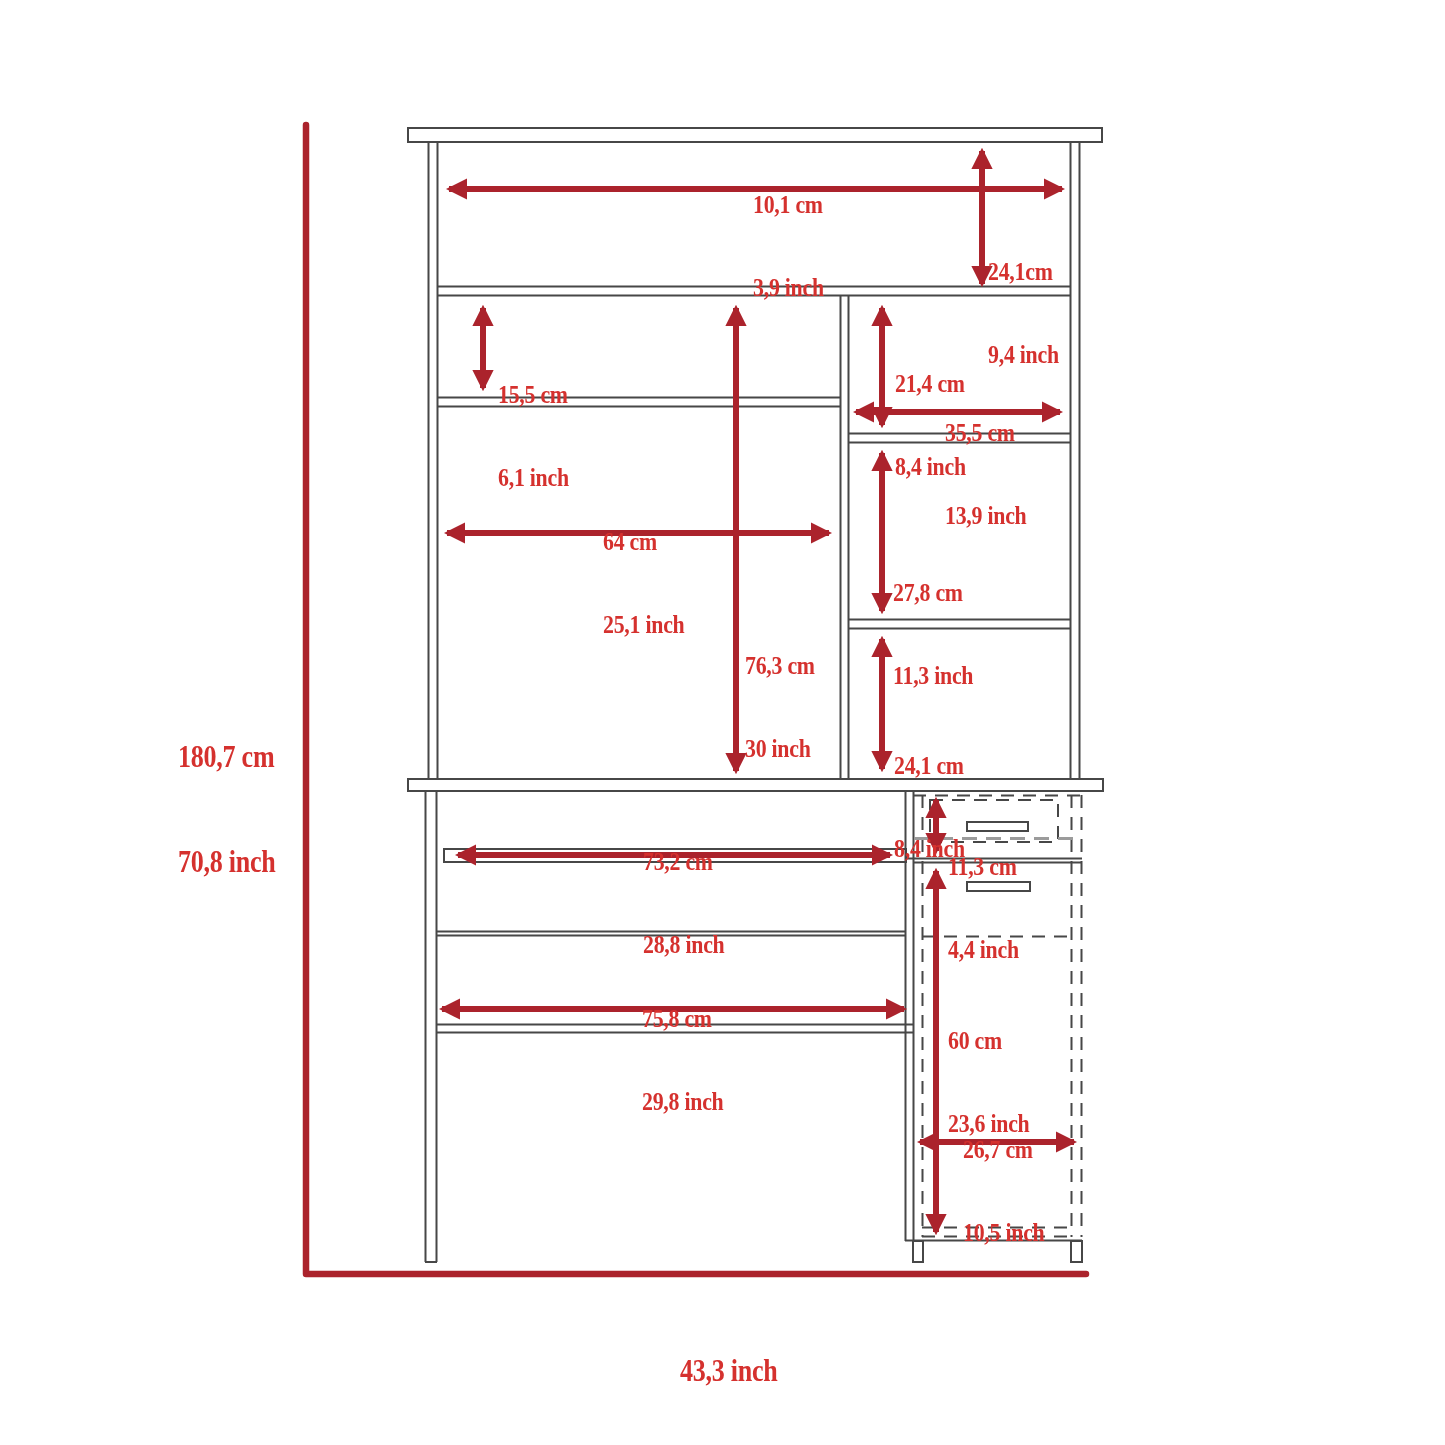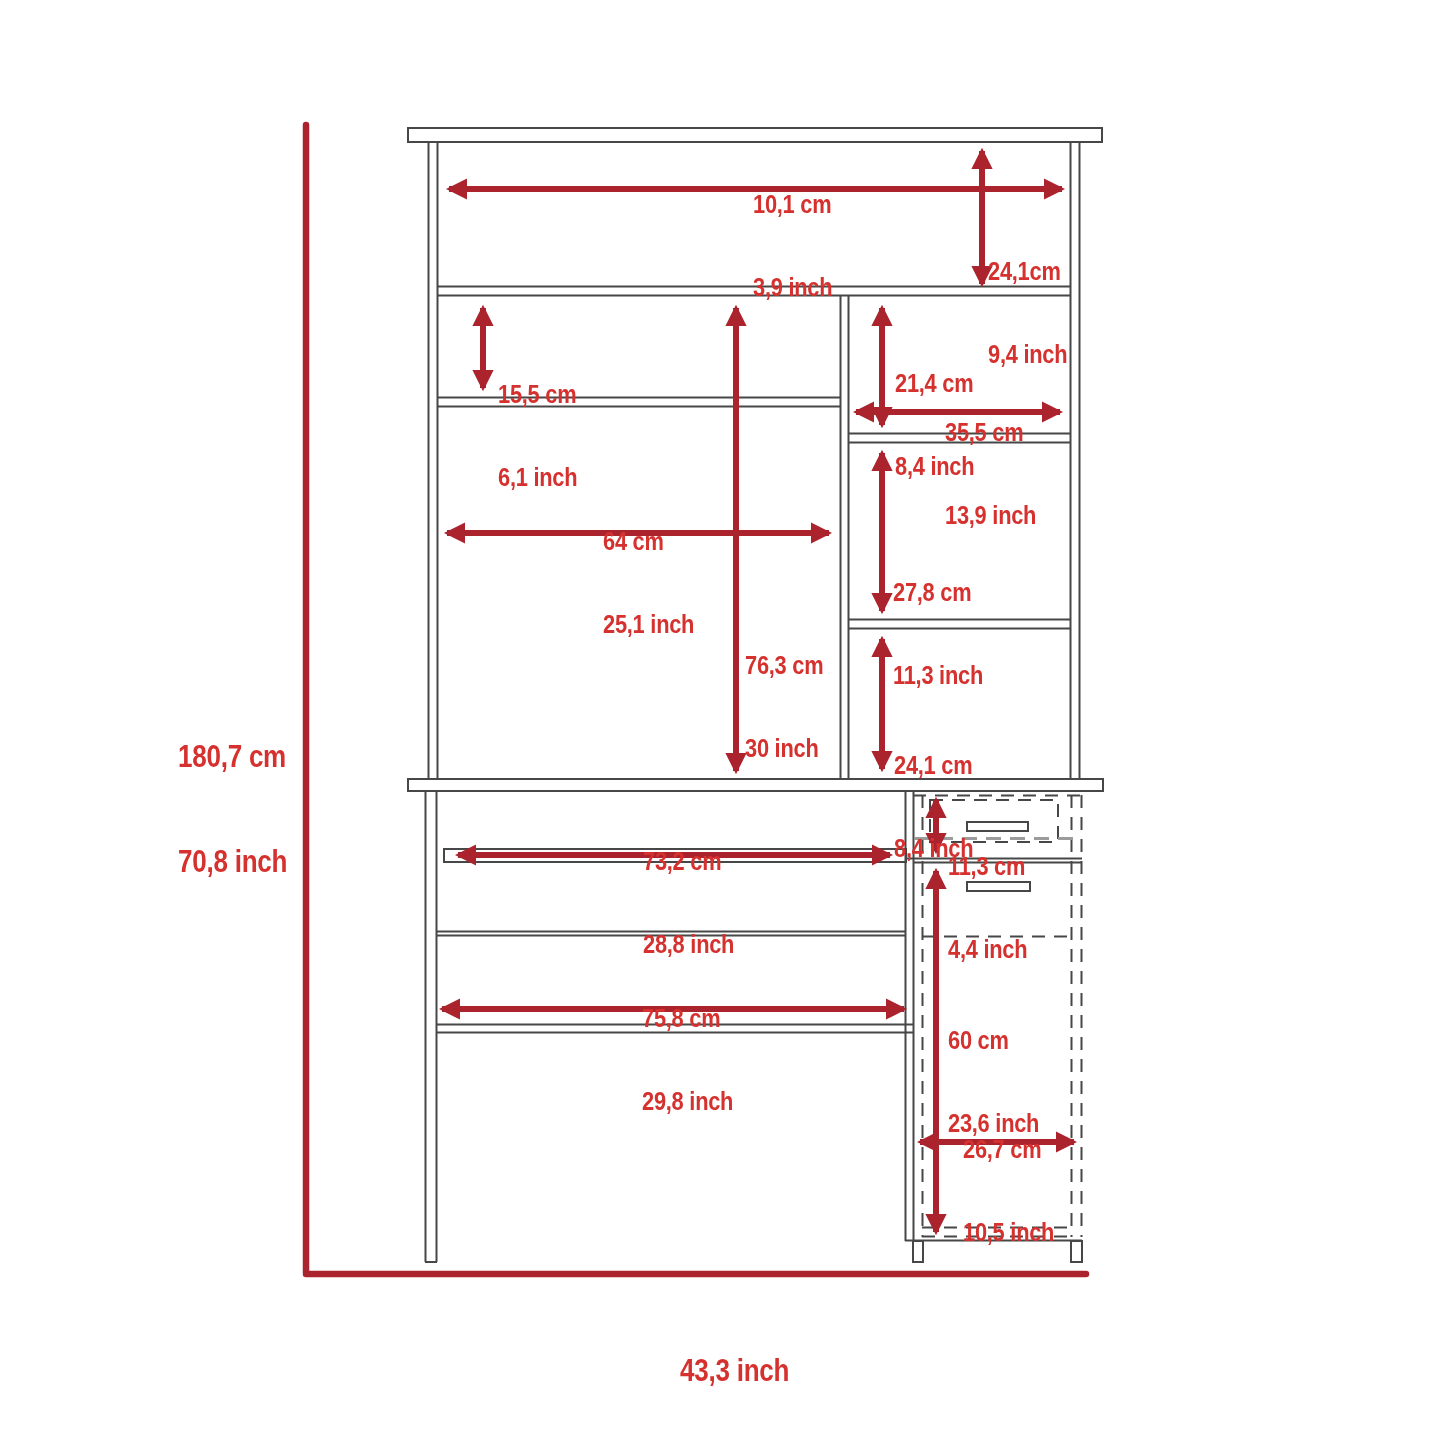--- a/index.html
+++ b/index.html
@@ -1,20 +1,20 @@
 <!DOCTYPE html>
 <html style="--label-text: #d5312e; --dim-line: #ab232c; --outline: #474747;"><head>
 <meta charset="utf-8">
 <style>
   html,body{margin:0;padding:0;background:#fff;}
   #canvas{
     position:relative;
     width:1445px;height:1445px;
     background:#fff;
-    font-family:Liberation Sans, sans-serif;
+    font-family:Liberation Serif, serif;
     overflow:hidden;
   }
   #artwork{position:absolute;left:0;top:0;}
   .ln{stroke:var(--outline,#474747);stroke-width:2;fill:none;}
   .fillw{fill:#ffffff;stroke:var(--outline,#474747);stroke-width:2;}
   .dash{stroke-dasharray:13 9;}
   .gdash{stroke:#9b9b9b;stroke-width:3;stroke-dasharray:15 9;fill:none;}
   .arrow{stroke:var(--dim-line,#ab232c);stroke-width:6;fill:none;
          marker-start:url(#arr);marker-end:url(#arr);}
   .overall{stroke:var(--dim-line,#ab232c);stroke-width:6.5;fill:none;

